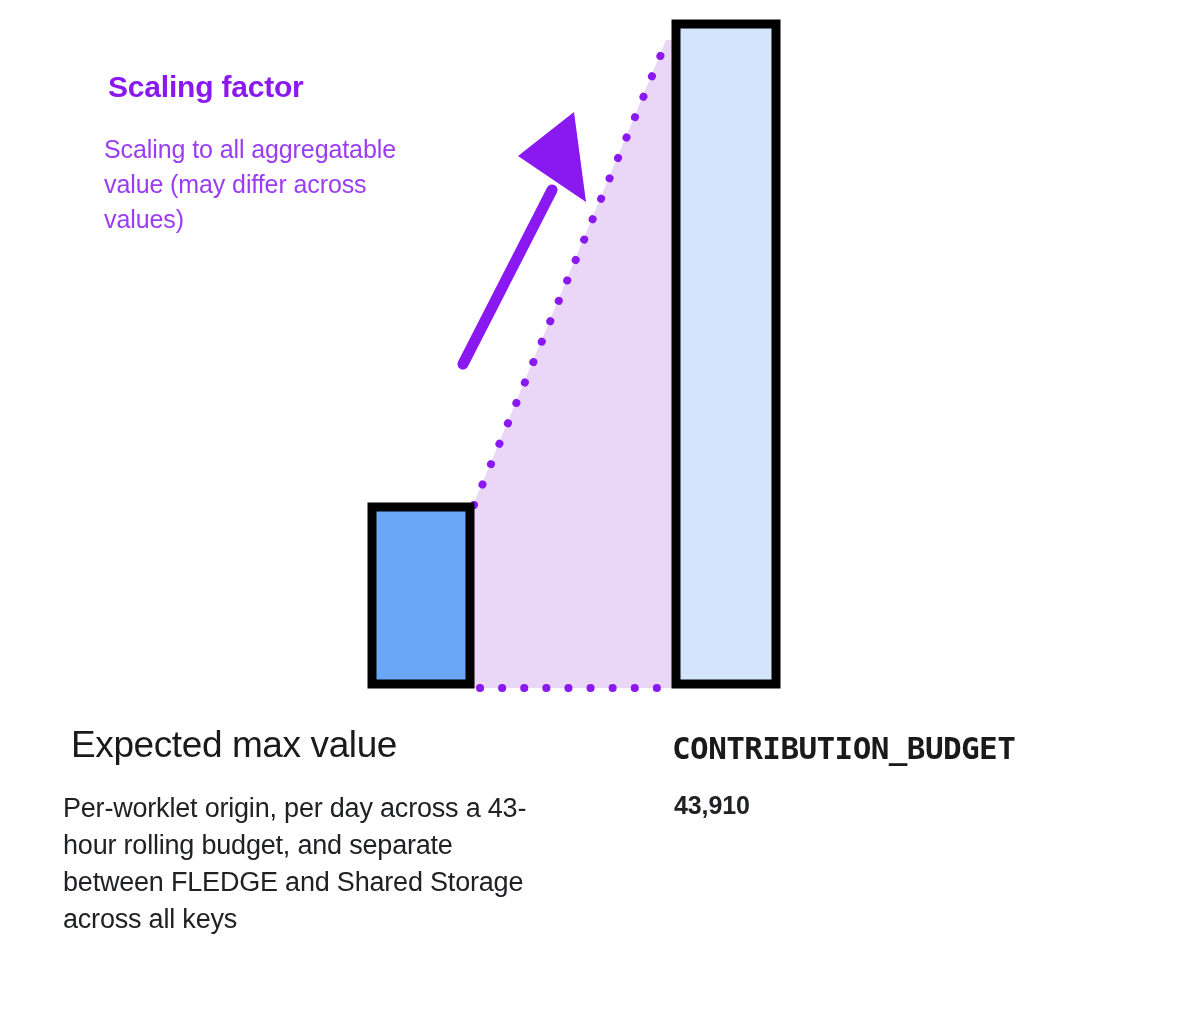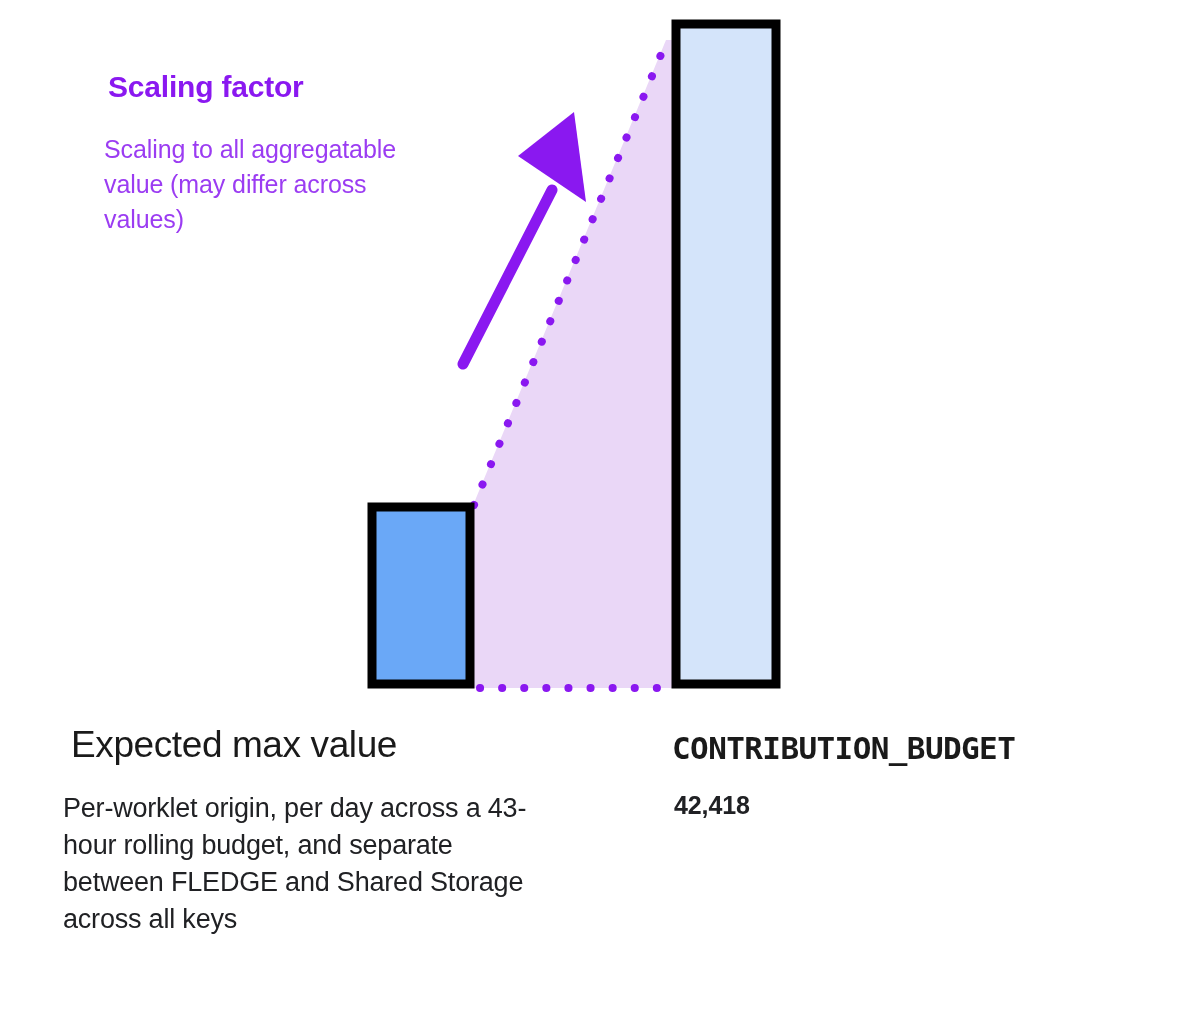--- a/index.html
+++ b/index.html
@@ -126,16 +126,16 @@
     <div id="annotation-body" style="color:#9b3cf2">Scaling to all aggregatable value (may differ across values)</div>
   </div>
 
   <div class="txt" id="left-label-block">
     <div id="left-label-title">Expected max value</div>
     <div id="left-label-body">Per-worklet origin, per day across a 43-hour rolling budget, and separate between FLEDGE and Shared Storage across all keys</div>
   </div>
 
   <div class="txt" id="right-label-block">
     <div id="right-label-title">CONTRIBUTION_BUDGET</div>
-    <div id="right-label-value">42,418</div>
+    <div id="right-label-value">43,910</div>
   </div>
 
 </div>
 
 </body></html>

